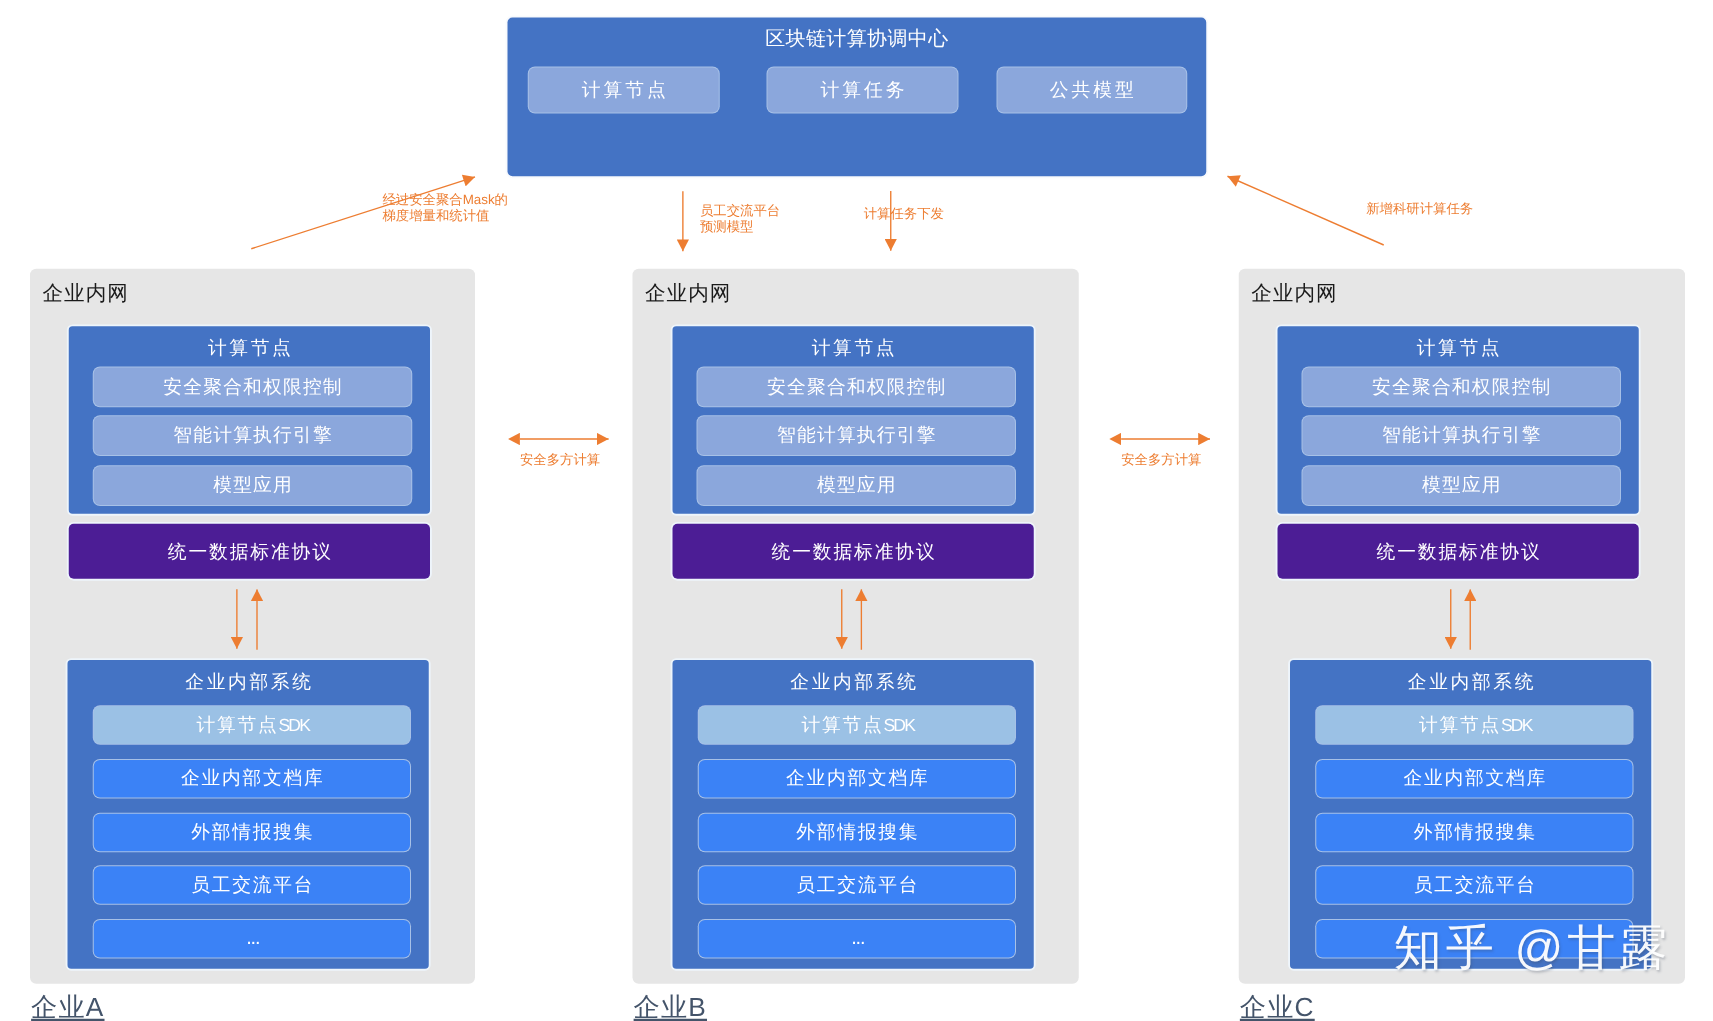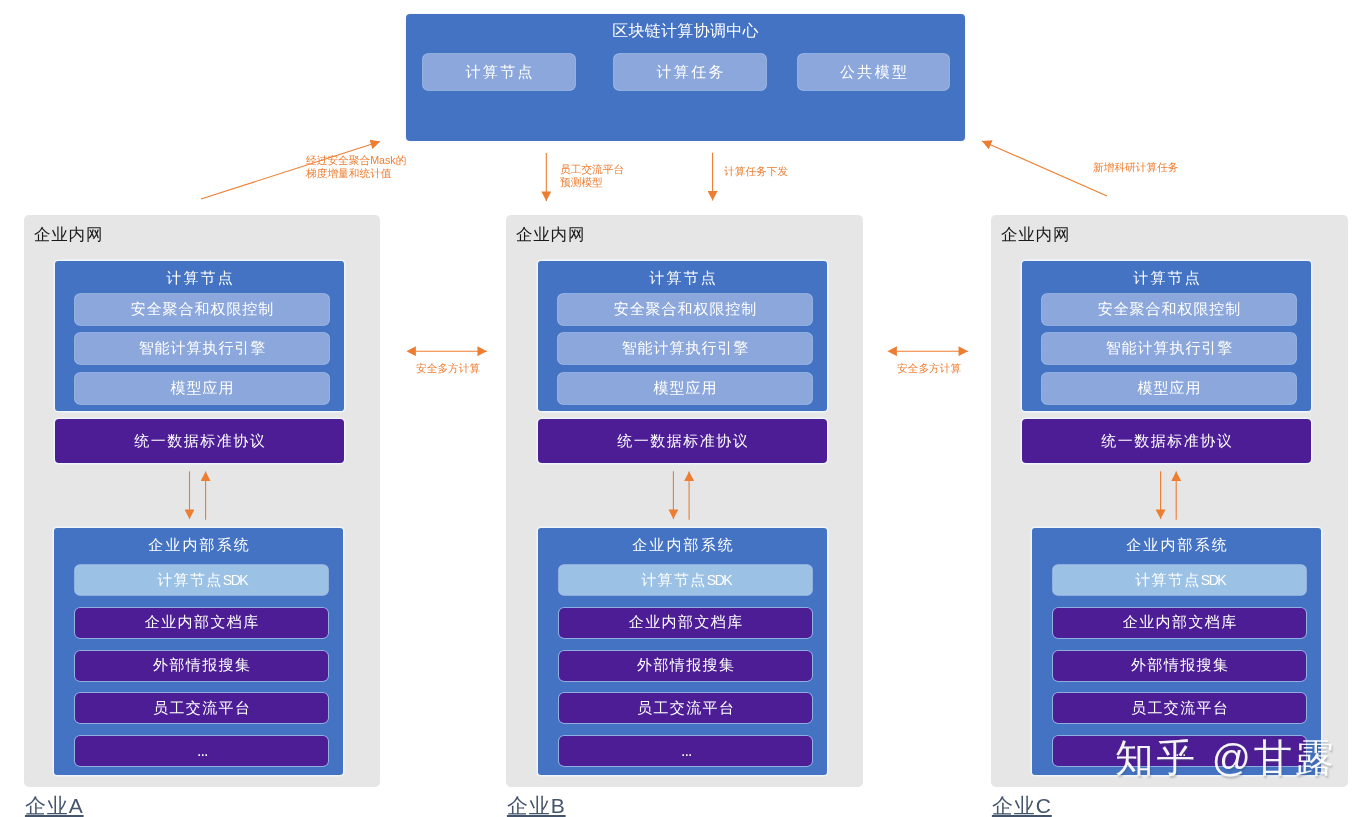--- a/index.html
+++ b/index.html
@@ -33,21 +33,21 @@
   .node-item{background:#8ba7dc;border-radius:5px;color:#ffffff;font-size:15px;
        display:flex;align-items:center;justify-content:center;letter-spacing:.95px;
        text-indent:.95px;box-shadow:0 0 0 .8px rgba(200,219,243,.75);}
   .proto{background:#4c1d95;border-radius:4px;color:#ffffff;font-size:15px;
        display:flex;align-items:center;justify-content:center;letter-spacing:1.5px;
        text-indent:1.5px;box-shadow:0 0 0 1.5px rgba(238,245,252,.95);}
   .sys-box{background:#4473c4;border-radius:3px;
        box-shadow:0 0 0 1.5px rgba(238,245,252,.95);}
   .sys-title{color:#ffffff;font-size:15px;letter-spacing:2.1px;text-align:center;
        text-indent:2.1px;}
-  .sys-item{background:#4c1d95;border-radius:5px;color:#ffffff;font-size:15px;
+  .sys-item{background:#3b82f6;border-radius:5px;color:#ffffff;font-size:15px;
        display:flex;align-items:center;justify-content:center;letter-spacing:1.4px;
        text-indent:1.4px;box-shadow:0 0 0 .8px rgba(200,219,243,.75);}
   .sys-item.hi{background:#9bc1e5;}
   .sys-item .dots{letter-spacing:-1px;font-size:16px;}
   .sys-item .lat{font-size:14px;letter-spacing:-1.45px;margin-left:-1.4px;}
 
   .arrow-label{color:#ed7d31;font-size:10.7px;line-height:13.1px;white-space:nowrap;}
   svg.ov{position:absolute;left:0;top:0;width:1370px;height:817px;overflow:visible;
          pointer-events:none;}
 
@@ -150,21 +150,21 @@
 
   <div id="labels">
       <div class="abs arrow-label" style="left:306px;top:154px;">
         <div>经过安全聚合Mask的</div>
         <div>梯度增量和统计值</div>
       </div>
       <div class="abs arrow-label" style="left:560px;top:163px;">
         <div>员工交流平台</div>
         <div>预测模型</div>
       </div>
-      <div class="abs arrow-label" style="left:724px;top:165px;">
+      <div class="abs arrow-label" style="left:691px;top:165px;">
         <div>计算任务下发</div>
       </div>
       <div class="abs arrow-label" style="left:1093px;top:161px;">
         <div>新增科研计算任务</div>
       </div>
       <div class="abs arrow-label" style="left:416px;top:362px;">安全多方计算</div>
       <div class="abs arrow-label" style="left:897px;top:362px;">安全多方计算</div>
     </div>
 
   <div id="watermark" class="abs watermark" style="left: 1115px; top: 733px;">知乎 @甘露</div>

